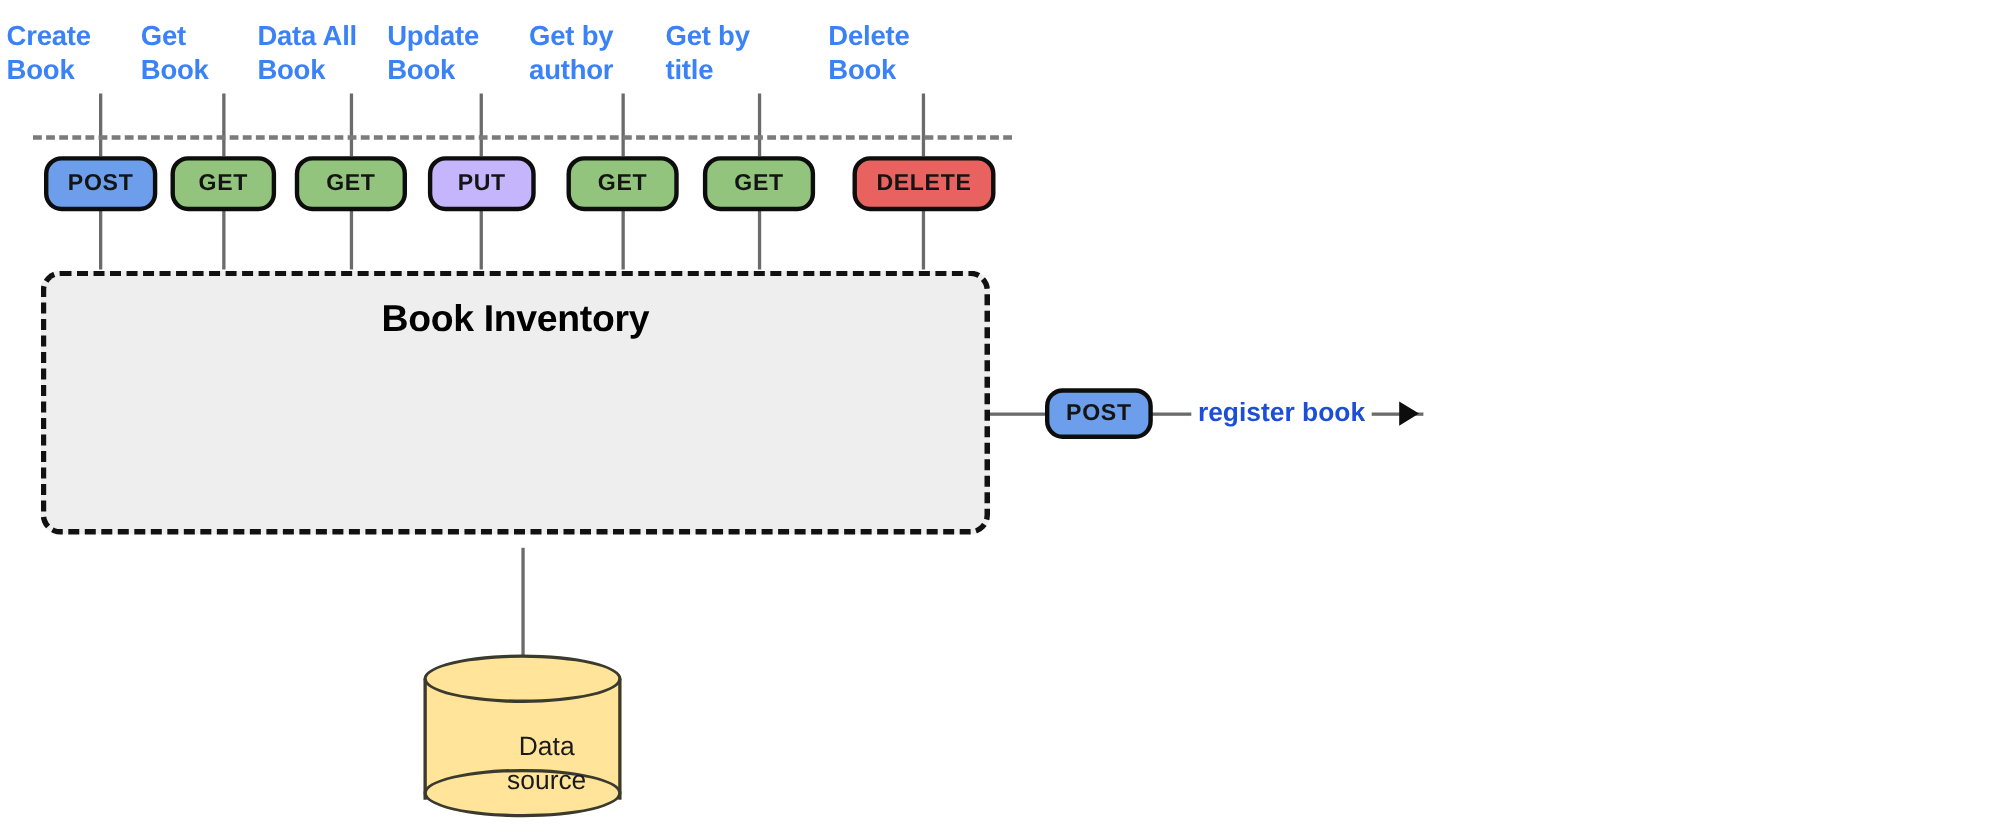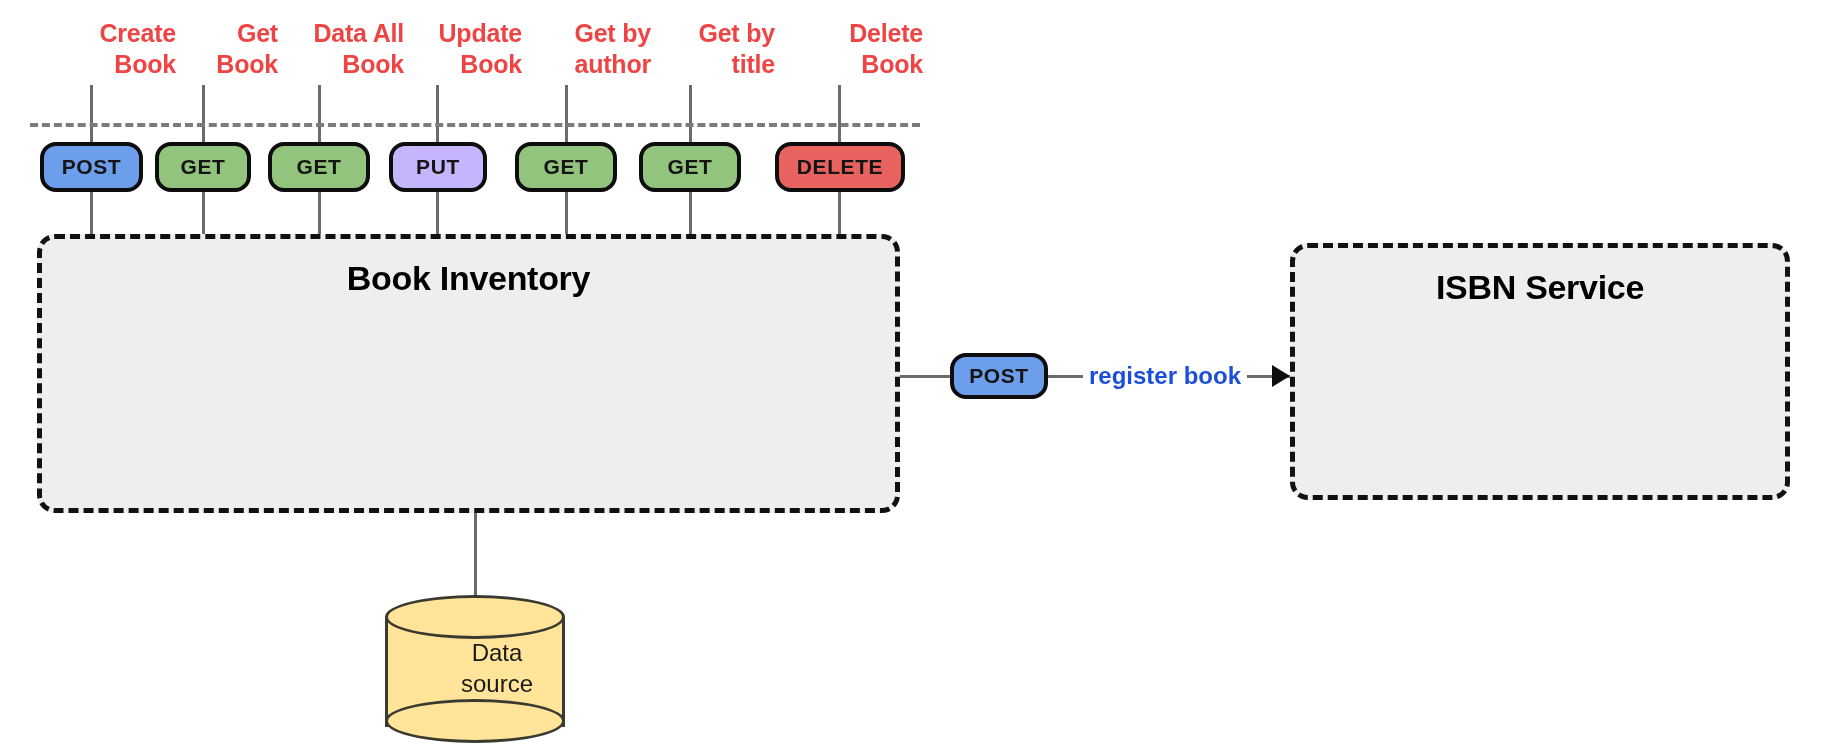--- a/index.html
+++ b/index.html
@@ -14,25 +14,25 @@
     position: relative;
     width: 1830px;
     height: 752px;
     background: #ffffff;
     overflow: hidden;
   }
 
   
   .op-label {
     position: absolute;
-    text-align: right;
+    text-align: left;
     font-family: "Liberation Sans", sans-serif;
     font-size: 25px;
     font-weight: bold;
-    color: #ef4444;
+    color: #3b82f6;
     line-height: 1.22;
     letter-spacing: -0.2px;
     white-space: pre-line;
   }
 
   
   .stem {
     position: absolute;
     width: 3px;
     background: #6b6b6b;
@@ -192,41 +192,38 @@
   <div class="stem" style="left:838px; top:190px; height:55px;"></div>
 
   <div class="pill" style="left:40px;  top:142px; width:103px; height:50px; background:#6c9eeb;">POST</div>
   <div class="pill" style="left:155px; top:142px; width:96px;  height:50px; background:#93c47d;">GET</div>
   <div class="pill" style="left:268px; top:142px; width:102px; height:50px; background:#93c47d;">GET</div>
   <div class="pill" style="left:389px; top:142px; width:98px;  height:50px; background:#c4b5fd;">PUT</div>
   <div class="pill" style="left:515px; top:142px; width:102px; height:50px; background:#93c47d;">GET</div>
   <div class="pill" style="left:639px; top:142px; width:102px; height:50px; background:#93c47d;">GET</div>
   <div class="pill" style="left:775px; top:142px; width:130px; height:50px; background:#e8635f;">DELETE</div>
 
-  <div class="service-box" style="left:37px; top:234px; width:863px; height:279px;">
+  <div class="service-box" style="left:37px; top:246px; width:863px; height:240px;">
     <div class="service-title" style="top:20px;">Book Inventory</div>
   </div>
 
-  <div class="service-box" style="left:1290px; top:243px; width:500px; height:257px;">
-    <div class="service-title" style="top:20px;">ISBN Service</div>
-  </div>
 
   <div class="hconn" style="left:900px; top:375px; width:52px;"></div>
 
   <div class="pill" style="left:950px; top:353px; width:98px; height:46px; background:#6c9eeb;">POST</div>
 
   <div class="hconn" style="left:1046px; top:375px; width:248px;"></div>
 
   <div class="edge-label" style="left:1083px; top:362px;">register book</div>
 
   <div class="arrowhead" style="left:1272px; top:365px;"></div>
 
   <div class="stem" style="left:474px; top:498px; height:115px;"></div>
 
   <div class="cylinder-wrap" style="left:385px; top:595px; width:180px; height:155px;">
     <div class="cyl-body" style="top:22px; height:110px;"></div>
     <div class="cyl-bottom" style="top:104px; height:44px;"></div>
     <div class="cyl-top" style="top:0px;  height:44px;"></div>
-    <div class="cyl-label" style="top:42px;padding-left:44px;">Data
+    <div class="cyl-label" style="top:68px;padding-left:44px;">Data
 source</div>
   </div>
 
 </div>
 
 </body></html>

